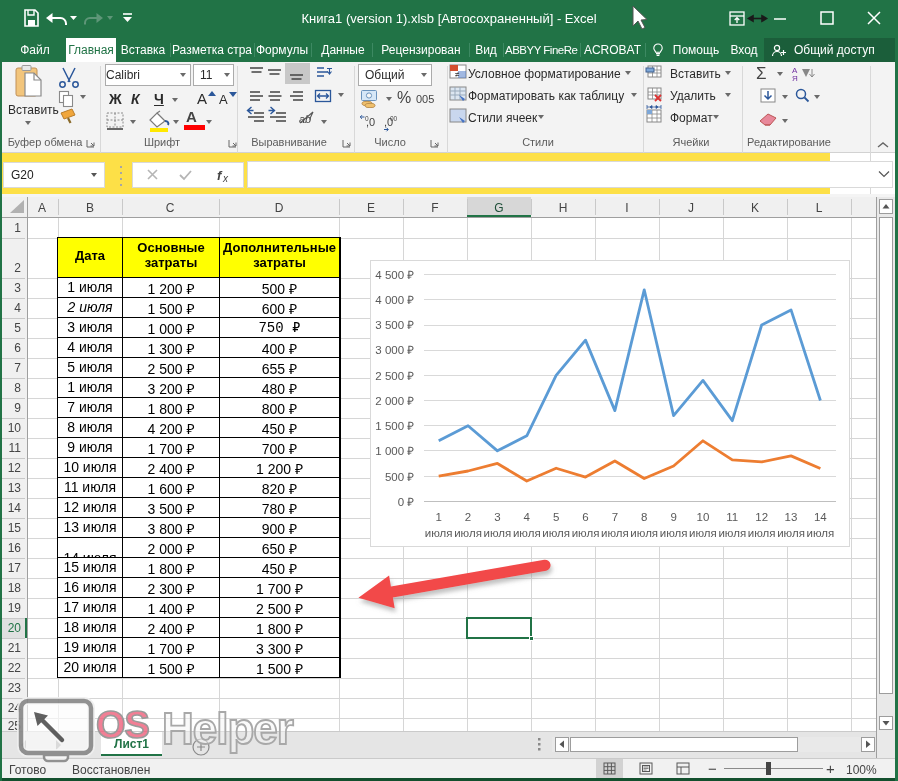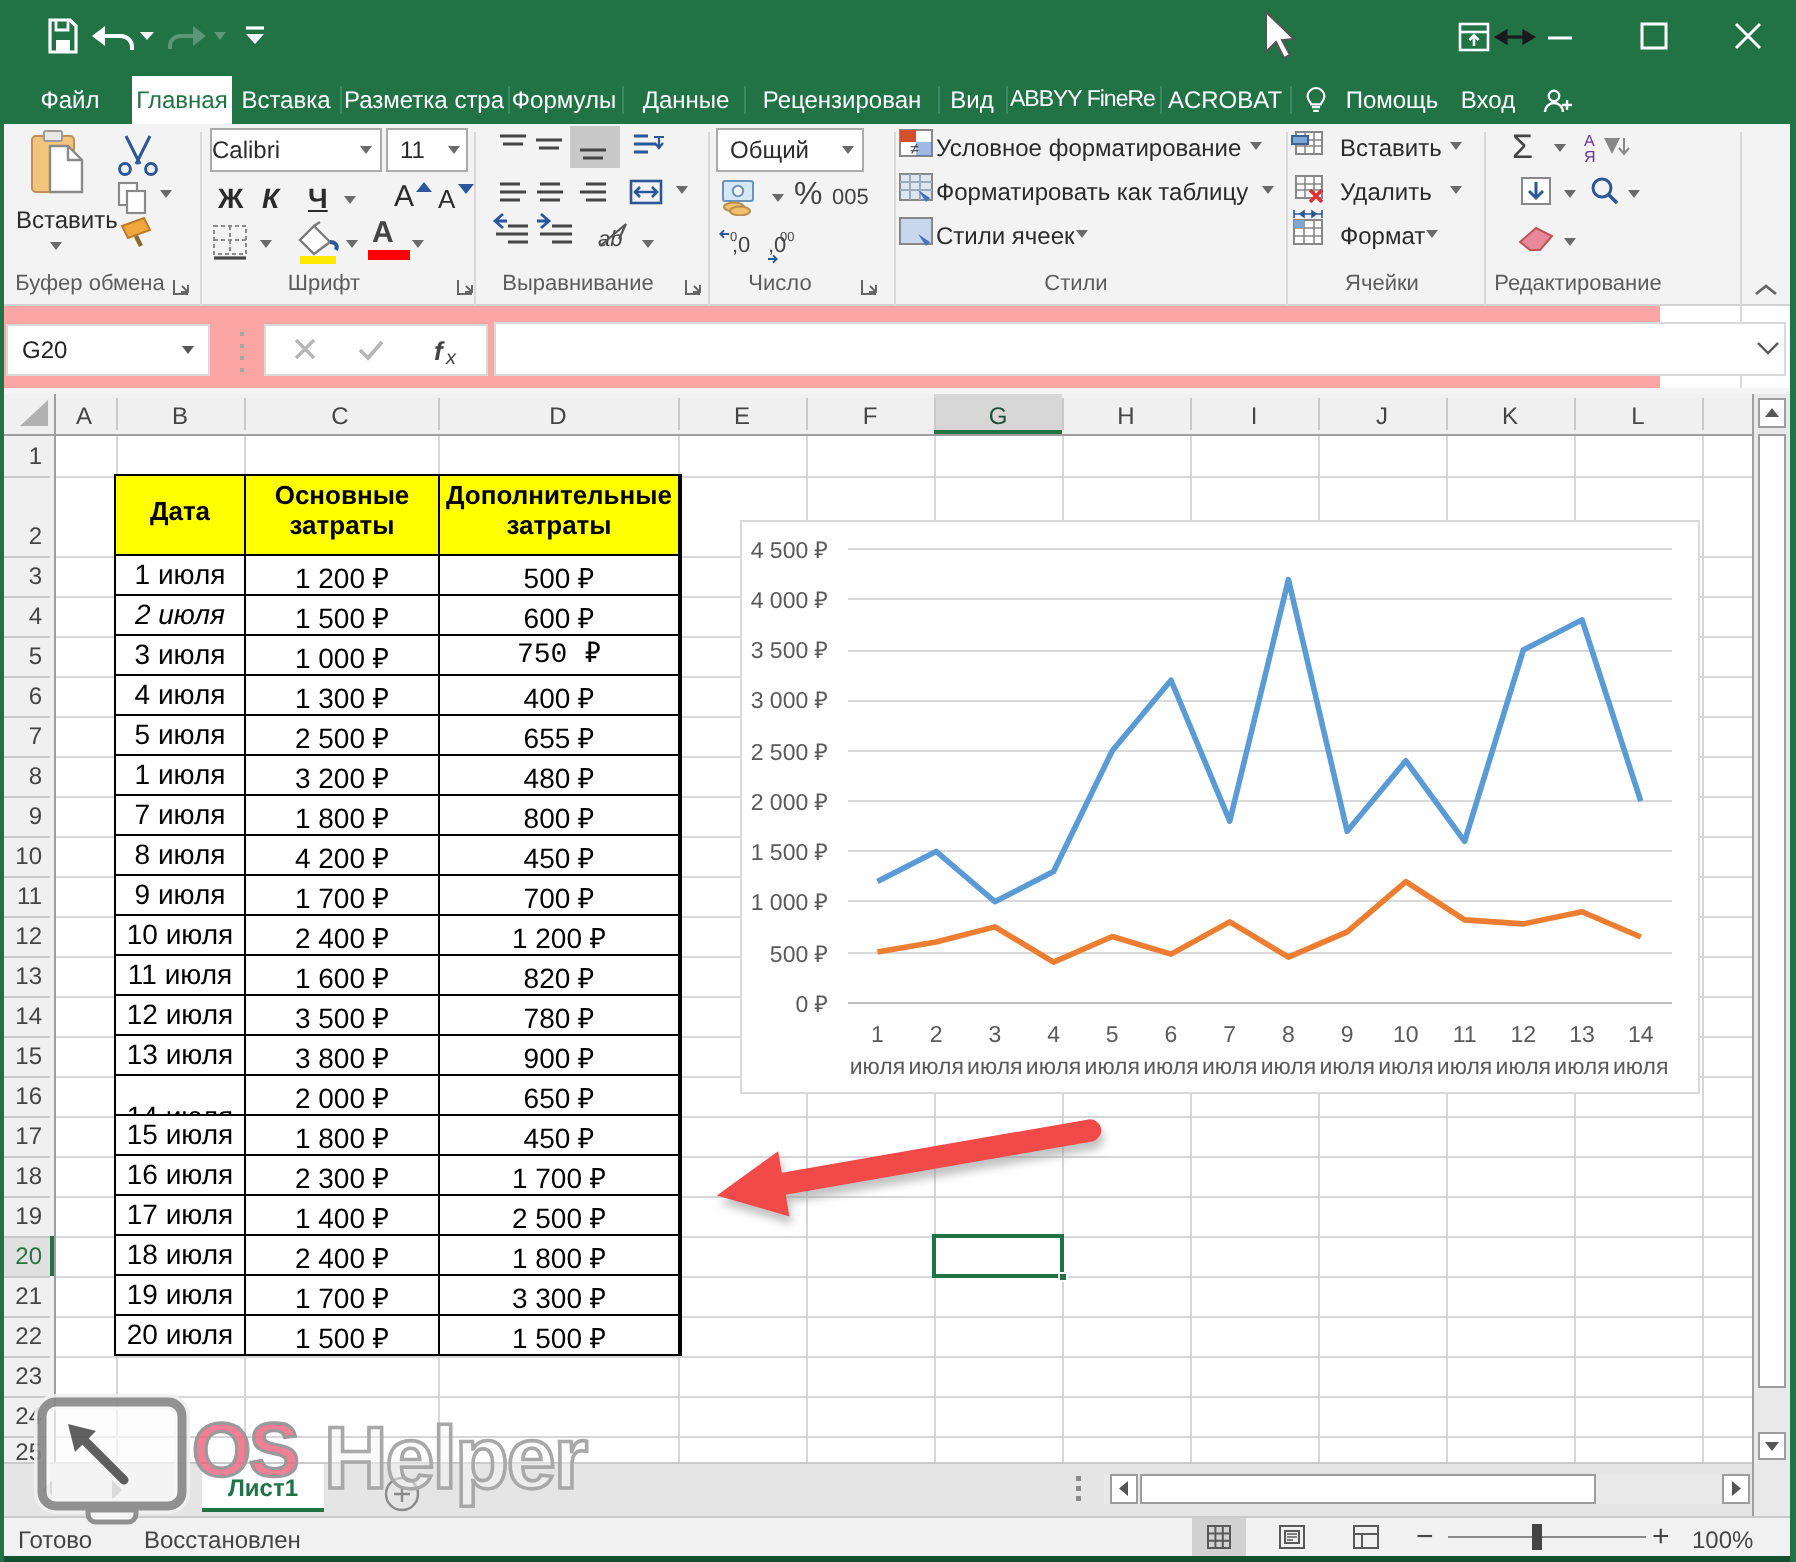--- a/index.html
+++ b/index.html
@@ -16,21 +16,21 @@
 #tab-active { background:#fff; color:#217346; }
 
 #ribbon { left:0; top:62px; width:898px; height:91px; background:#f3f3f3; border-bottom:1px solid #d2d2d2; }
 .gsep { position:absolute; top:4px; height:138px; width:1px; background:#d8d8d8; }
 .glabel { position:absolute; top:74px; font-size:11px; color:#5c5c5c; text-align:center; }
 .rtext { position:absolute; font-size:12px; color:#2b2b2b; }
 .dlg { position:absolute; width:10px; height:10px; }
 .inputbox { position:absolute; background:#fff; border:1px solid #ababab; font-size:12px; color:#2b2b2b; }
 .darr { position:absolute; width:0; height:0; border-left:3.5px solid transparent; border-right:3.5px solid transparent; border-top:4px solid #6a6a6a; }
 
-#fbar { left:0; top:153px; width:830px; height:41px; background:#fca5a5; }
+#fbar { left:0; top:153px; width:830px; height:41px; background:#fde047; }
 #fbar2 { left:0; top:194px; width:898px; height:3px; background:#f4f4f4; }
 .whitebox { position:absolute; background:#fff; border:1px solid #cfcfcf; }
 
 .tcell { position:absolute; border-right:1px solid #000; border-bottom:1px solid #000; font-size:14px; color:#000; text-align:center; background:#fff; }
 .thead { background:#ffff00; font-weight:bold; font-size:13px; }
 
 #tabbar { left:0; top:731px; width:877px; height:27px; background:#e5e5e5; border-top:1px solid #cacaca;}
 #statusbar { left:0; top:758px; width:898px; height:20px; background:#f1f1f1; border-top:1px solid #cacaca; }
 #bottomgreen { left:0; top:778px; width:898px; height:3px; background:#13502e; }
 #rightgreen { left:895px; top:38px; width:3px; height:743px; background:#217346; }
@@ -58,20 +58,21 @@
       <path d="M97 18 h-7 a5 5 0 0 0 -5 5 v1.5"></path>
     </g>
     <polygon points="96.5,13 96.5,23 103,18" fill="#5e9678"></polygon>
     <polygon points="107,16 113,16 110,20" fill="#5e9678"></polygon>
 
     <g stroke="#fff" stroke-width="1.6">
       <path d="M123 14 h9"></path>
     </g>
     <polygon points="123,17 132,17 127.5,22" fill="#fff"></polygon>
   </svg>
+  <div class="abs" id="title">Книга1 (version 1).xlsb [Автосохраненный] - Excel</div>
   <svg class="abs" style="left:620;top:0" width="278" height="38">
 
     <polygon points="13,6 13,26 18,21 22,29 25,27.5 21,20 27,19.5" fill="#fff" stroke="#555" stroke-width="1"></polygon>
 
     <g stroke="#fff" fill="none" stroke-width="1.3">
       <rect x="110" y="12" width="14" height="13"></rect>
       <path d="M110 16 h14"></path>
       <path d="M117 23 v-5 M114.7 20 l2.3 -2.3 l2.3 2.3"></path>
     </g>
 
@@ -106,20 +107,21 @@
   <div class="tabsep" style="left:503px;"></div>
   <div class="tab" style="left:505px;width:73px;font-size:11.5px;letter-spacing:-0.5px;">ABBYY FineRea</div>
   <div class="tabsep" style="left:580px;"></div>
   <div class="tab" style="left:582px;width:61px;">ACROBAT</div>
   <div class="tabsep" style="left:645px;"></div>
   <div class="tab" style="left:668px;width:56px;">Помощь</div>
   <svg class="abs" style="left:650px;top:4px" width="16" height="16">
       <path d="M8 2 a4.2 4.2 0 0 1 4.2 4.2 c0 2-1.6 2.6-1.8 4 h-4.8 c-0.2-1.4-1.8-2-1.8-4 A4.2 4.2 0 0 1 8 2 z M6 11.6 h4 M6.6 13.4 h2.8" stroke="#fff" fill="none" stroke-width="1.1"></path>
     </svg>
   <div class="tab" style="left:724px;width:40px;">Вход</div>
+  <div class="tab" style="left:764px;width:134px;background:#1b5e3a;">&nbsp;&nbsp;Общий доступ</div>
   <svg class="abs" style="left:770px;top:5px" width="16" height="15">
       <circle cx="7" cy="5" r="2.6" stroke="#fff" fill="none" stroke-width="1.2"></circle>
       <path d="M2.5 13 a4.5 4.5 0 0 1 9 0" stroke="#fff" fill="none" stroke-width="1.2"></path>
       <path d="M11 9.5 h5 M13.5 7 v5" stroke="#fff" stroke-width="1.2"></path>
     </svg>
 </div>
 
 <div class="abs" id="ribbon">
 
   <div class="gsep" style="left:100px;"></div>

